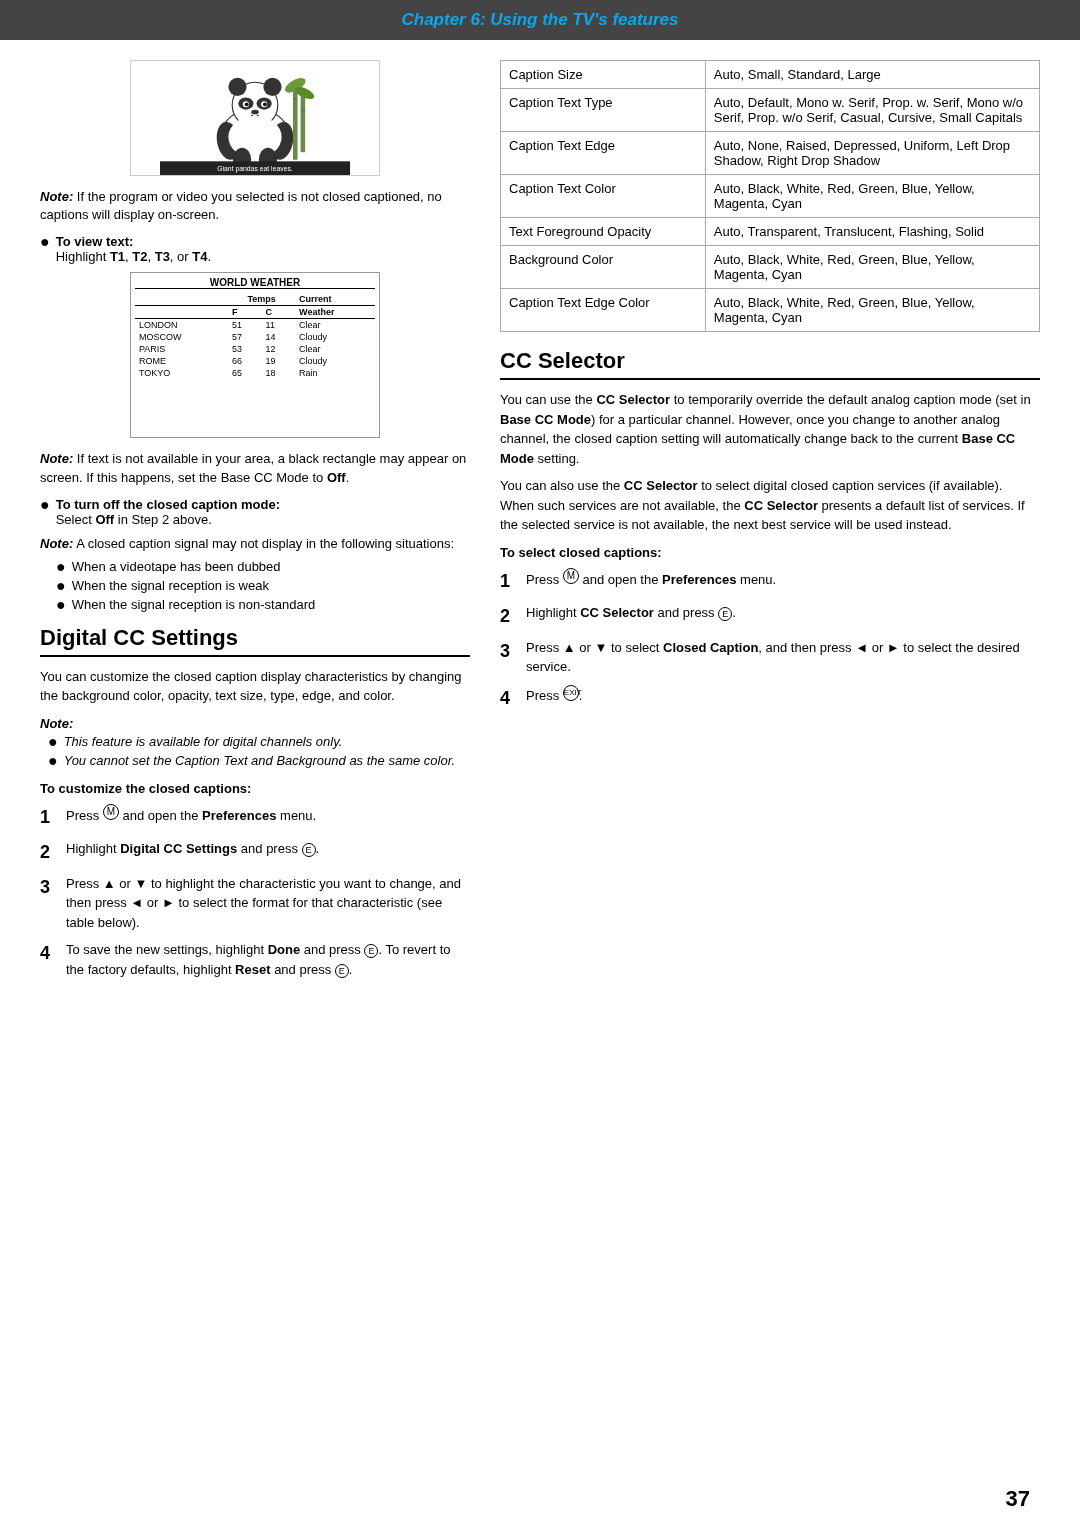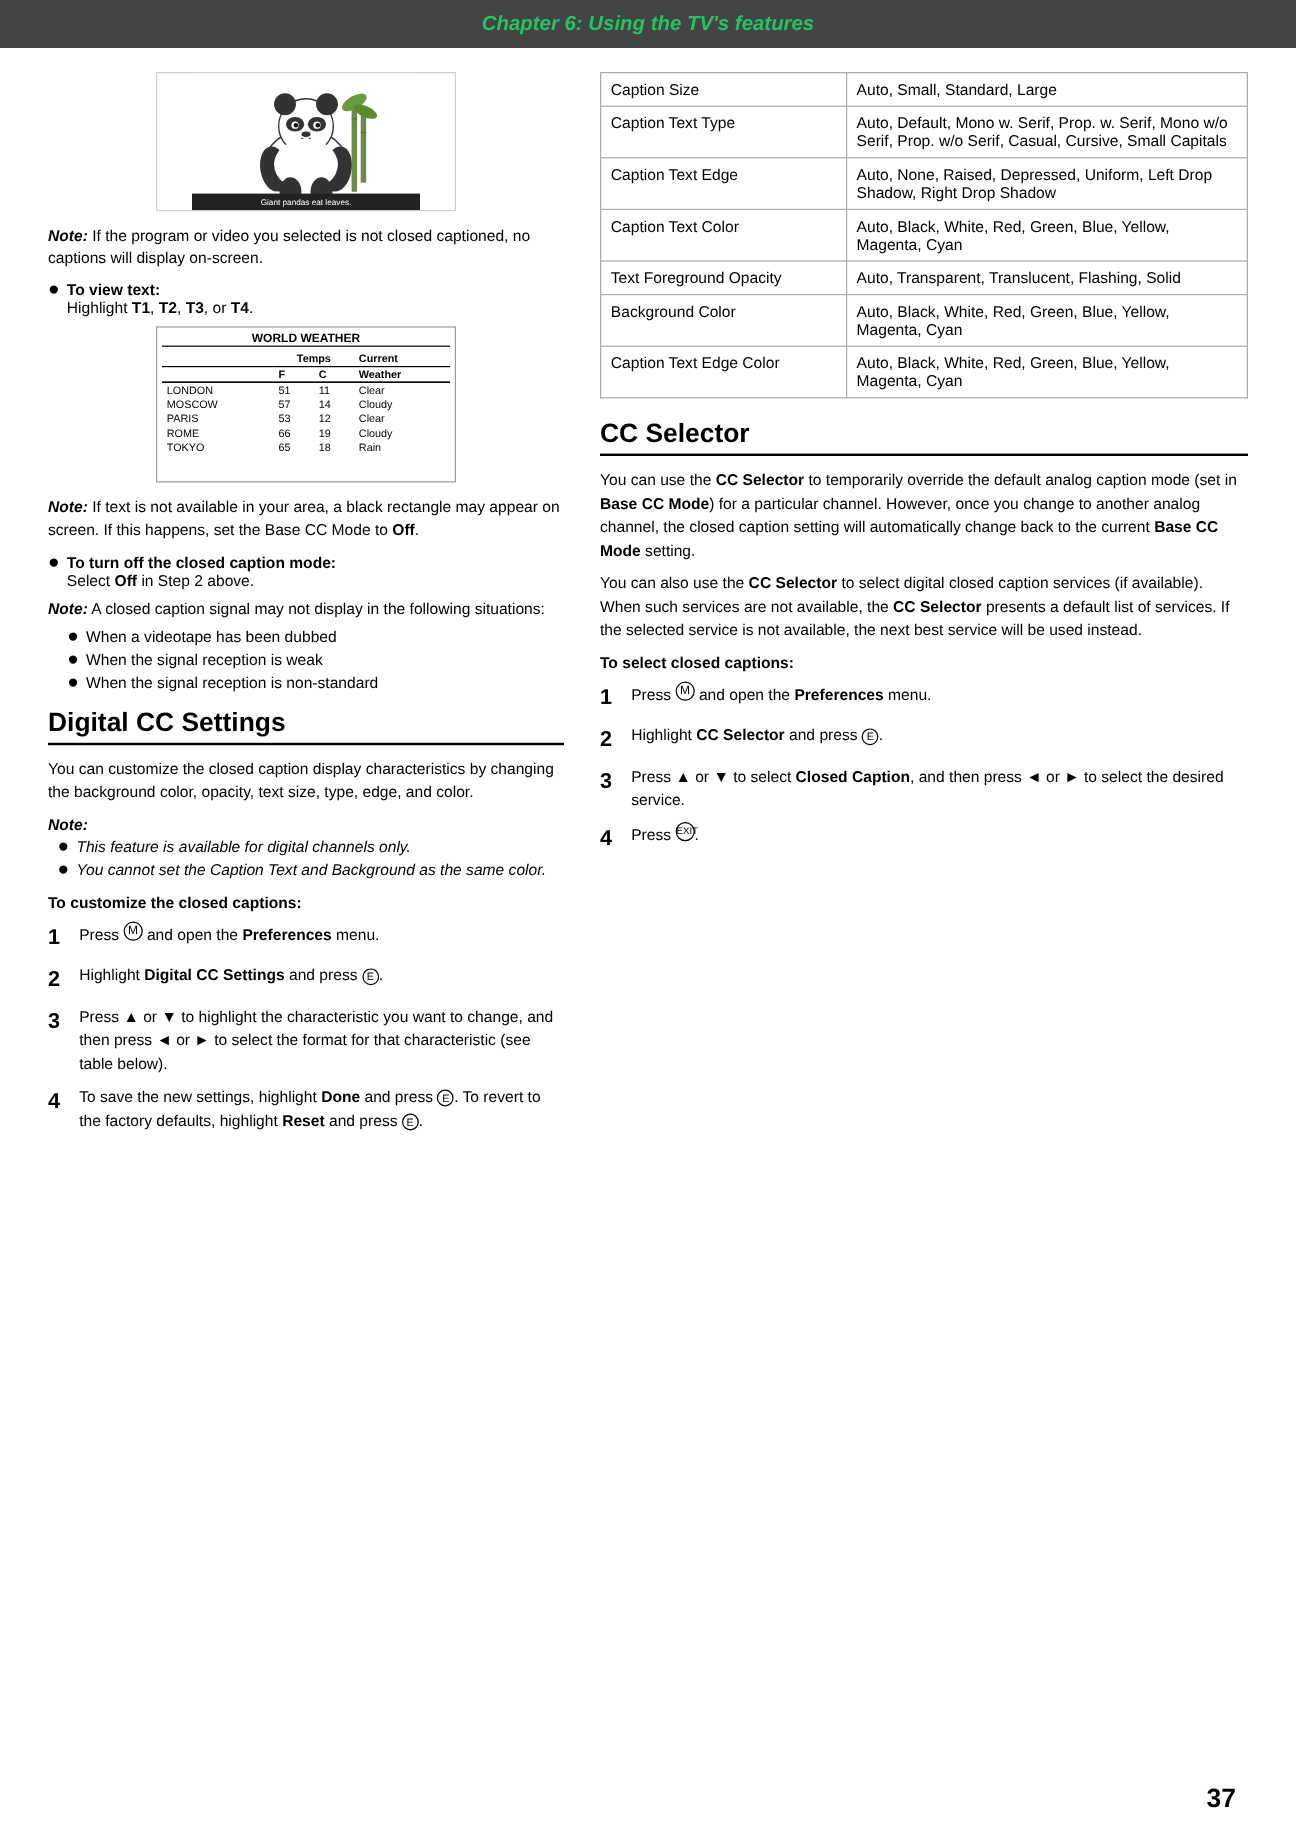--- a/index.html
+++ b/index.html
@@ -12,21 +12,21 @@
       min-height: 1532px;
       position: relative;
     }
     .page-header {
       background: #444;
       text-align: center;
       padding: 10px 0;
       margin-bottom: 20px;
     }
     .page-header span {
-      color: #22c55e;
+      color: #0ea5e9;
       font-style: italic;
       font-weight: bold;
       font-size: 17px;
     }
     .content-area {
       display: flex;
       gap: 30px;
       padding: 0 40px;
     }
     .left-column {
@@ -81,21 +81,21 @@
       line-height: 1.5;
       margin-bottom: 10px;
     }
     .bold { font-weight: bold; }
     .note-label { font-weight: bold; font-style: italic; }
 
     
     .weather-img {
       border: 1px solid #999;
       width: 250px;
-      height: 130px;
+      height: 166px;
       margin: 8px auto 12px auto;
       display: flex;
       flex-direction: column;
       background: #fff;
       padding: 4px;
       font-size: 9px;
     }
     .weather-title {
       font-weight: bold;
       font-size: 10px;

